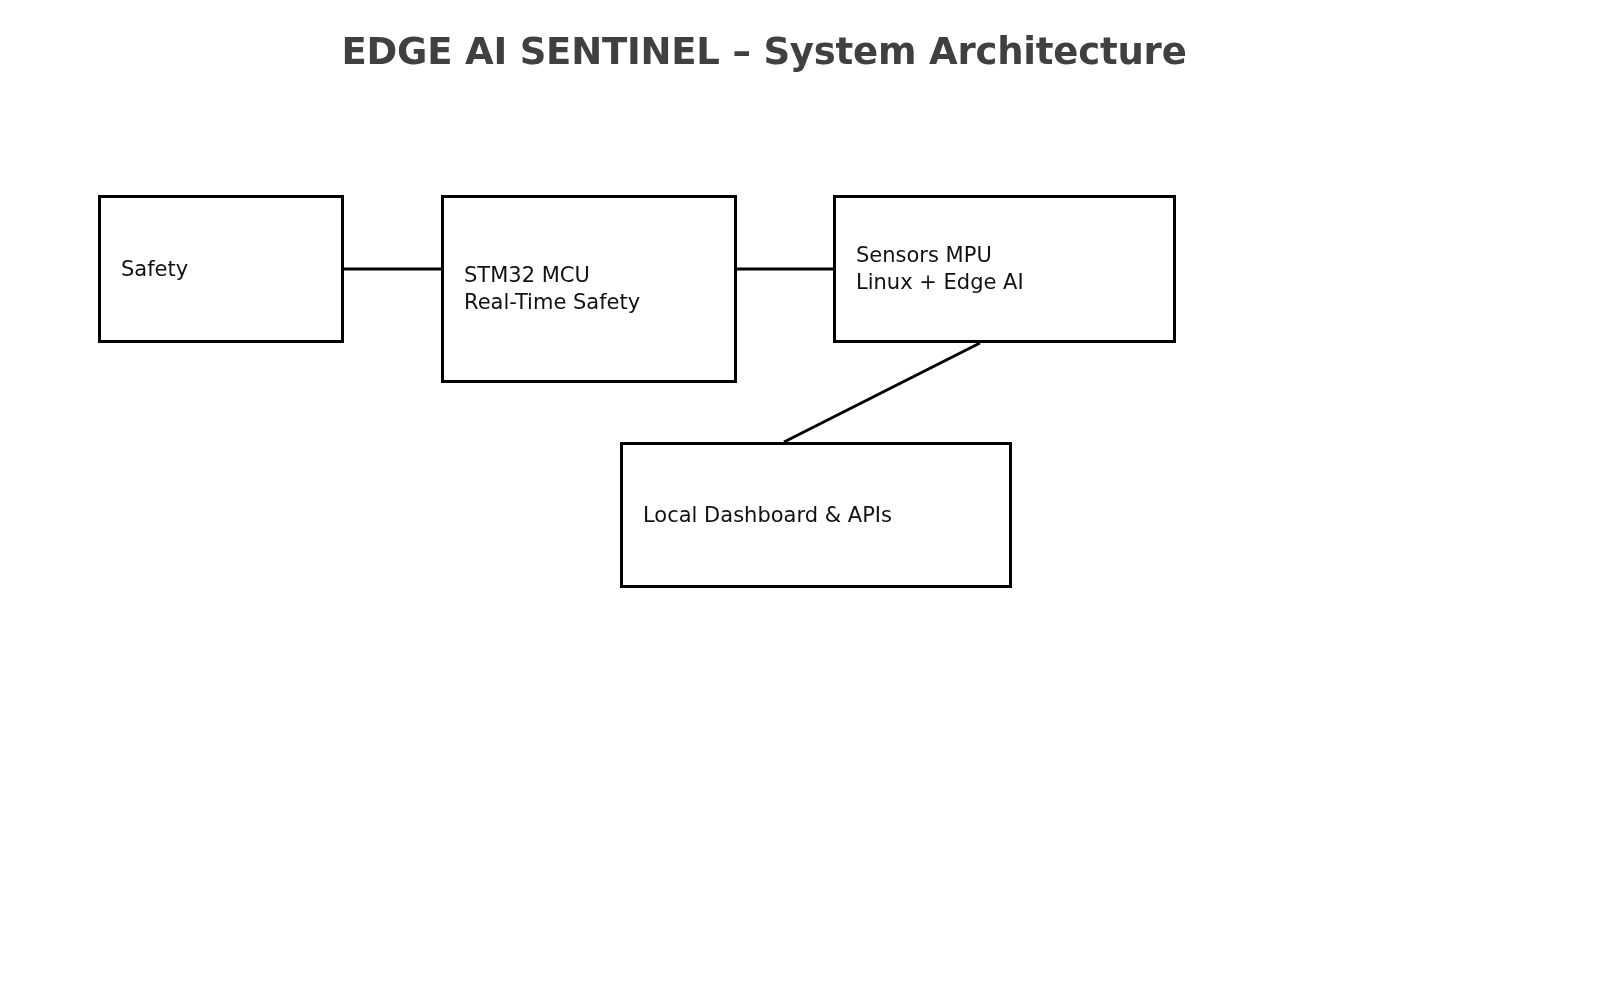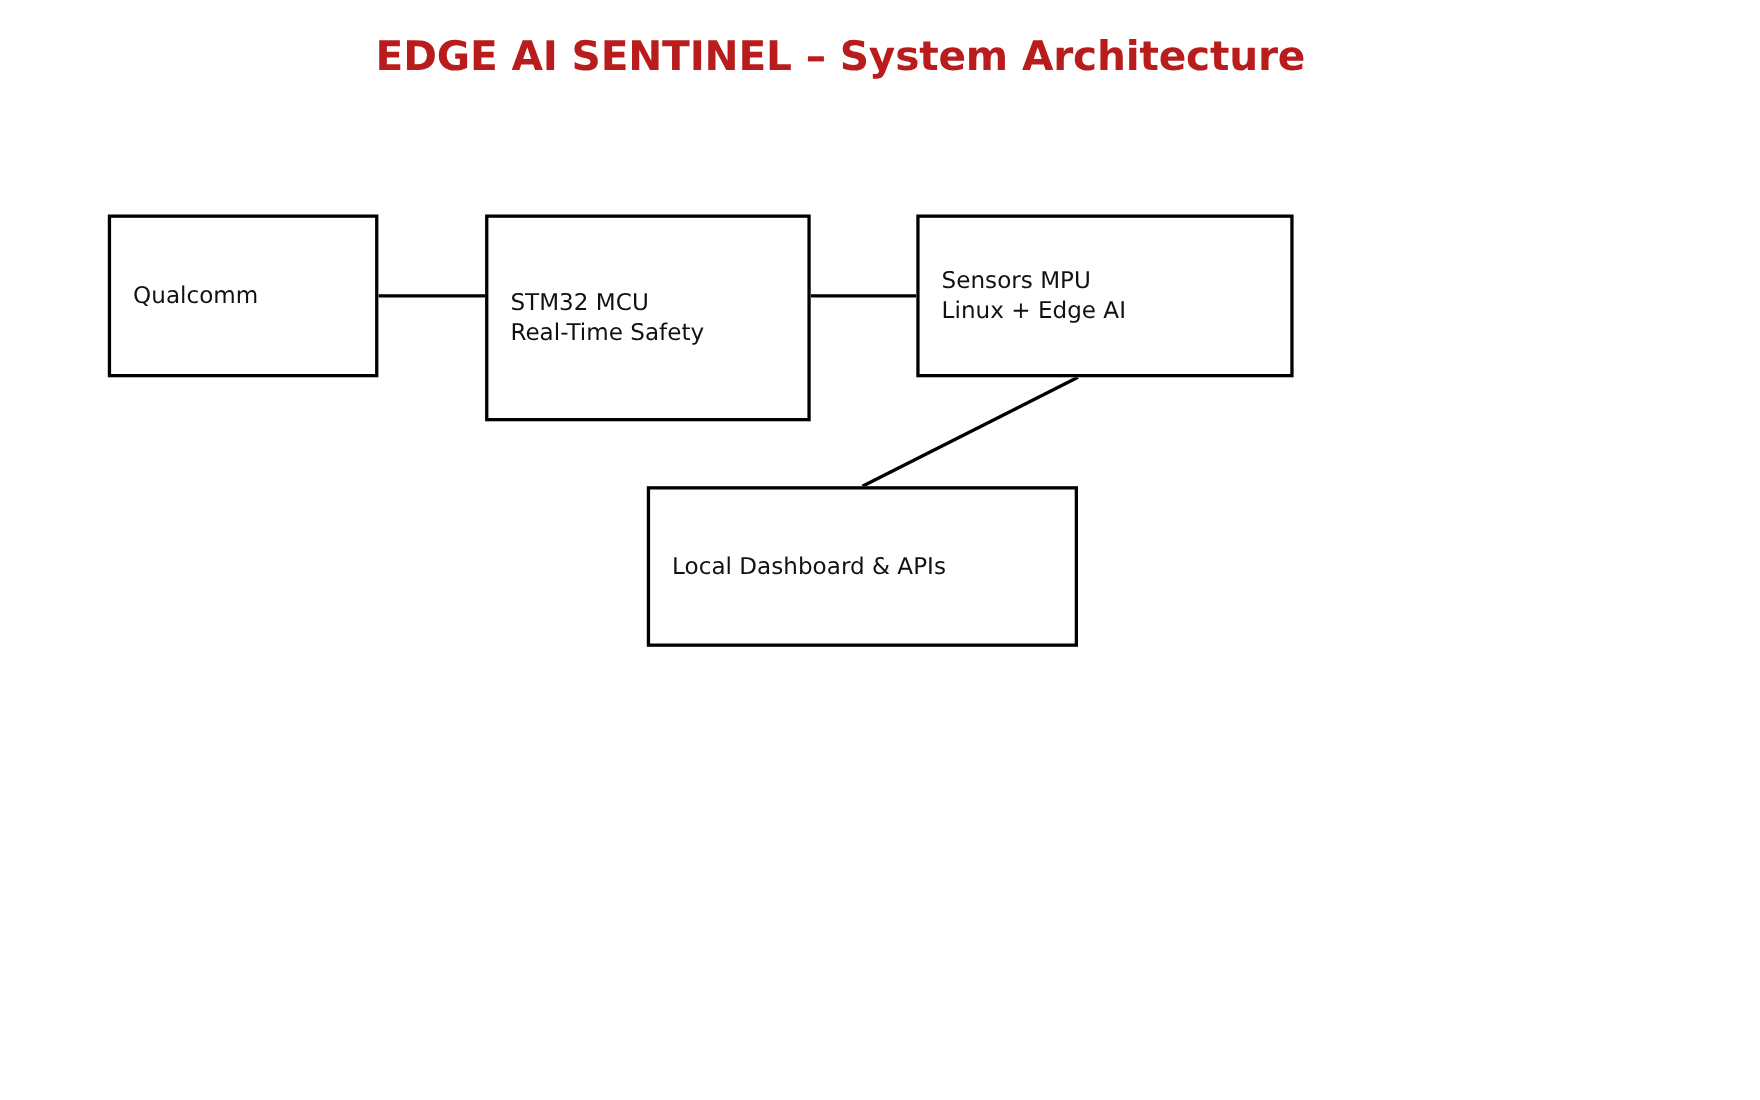--- a/index.html
+++ b/index.html
@@ -17,21 +17,21 @@
   }
   #diagram-title {
     position: absolute;
     left: 0;
     top: 30px;
     width: 1528px;
     text-align: center;
     font-size: 37px;
     font-weight: bold;
     letter-spacing: -0.2px;
-    color: #b91c1c;
+    color: #404040;
   }
   .node {
     position: absolute;
     box-sizing: border-box;
     background: #ffffff;
     border: 3px solid #000000;
     padding: 0;
   }
   .node-label {
     position: absolute;
@@ -55,21 +55,21 @@
     width: 296px;
     height: 188px;
   }
   #node-mpu {
     left: 833px;
     top: 195px;
     width: 343px;
     height: 148px;
   }
   #node-dashboard {
-    left: 588px;
+    left: 620px;
     top: 442px;
     width: 392px;
     height: 146px;
   }
   #edges {
     position: absolute;
     left: 0;
     top: 0;
     width: 1600px;
     height: 1000px;
@@ -81,21 +81,21 @@
 
 <div id="diagram-title">EDGE AI SENTINEL – System Architecture</div>
 
 <svg id="edges" viewBox="0 0 1600 1000">
   <line x1="344" y1="269" x2="441" y2="269" stroke="#000000" stroke-width="3"></line>
   <line x1="737" y1="269" x2="833" y2="269" stroke="#000000" stroke-width="3"></line>
   <line x1="980" y1="343" x2="784" y2="442" stroke="#000000" stroke-width="3"></line>
 </svg>
 
 <div class="node" id="node-sensors">
-  <div class="node-label">Qualcomm</div>
+  <div class="node-label">Safety</div>
 </div>
 
 <div class="node" id="node-mcu">
   <div class="node-label">STM32 MCU
 Real-Time Safety</div>
 </div>
 
 <div class="node" id="node-mpu">
   <div class="node-label">Sensors MPU
 Linux + Edge AI</div>

